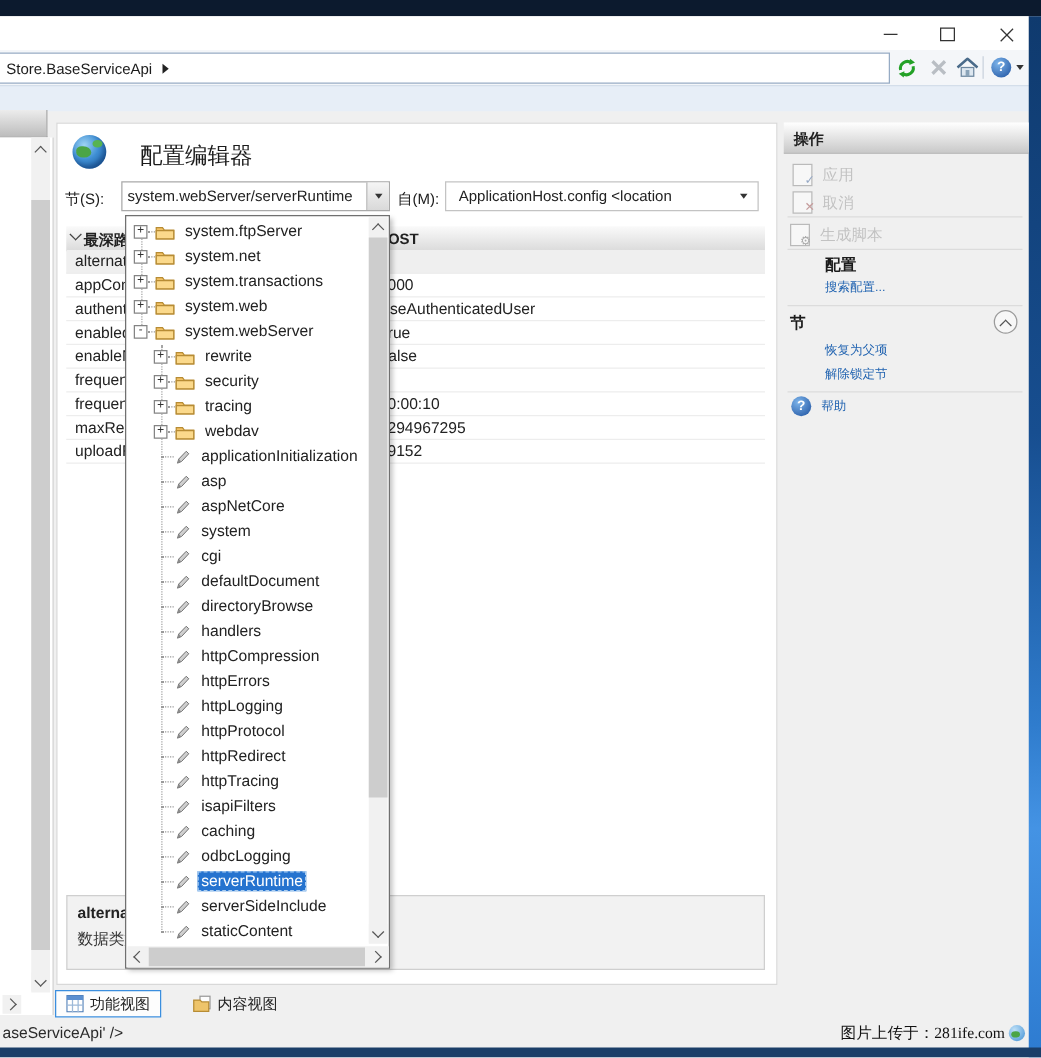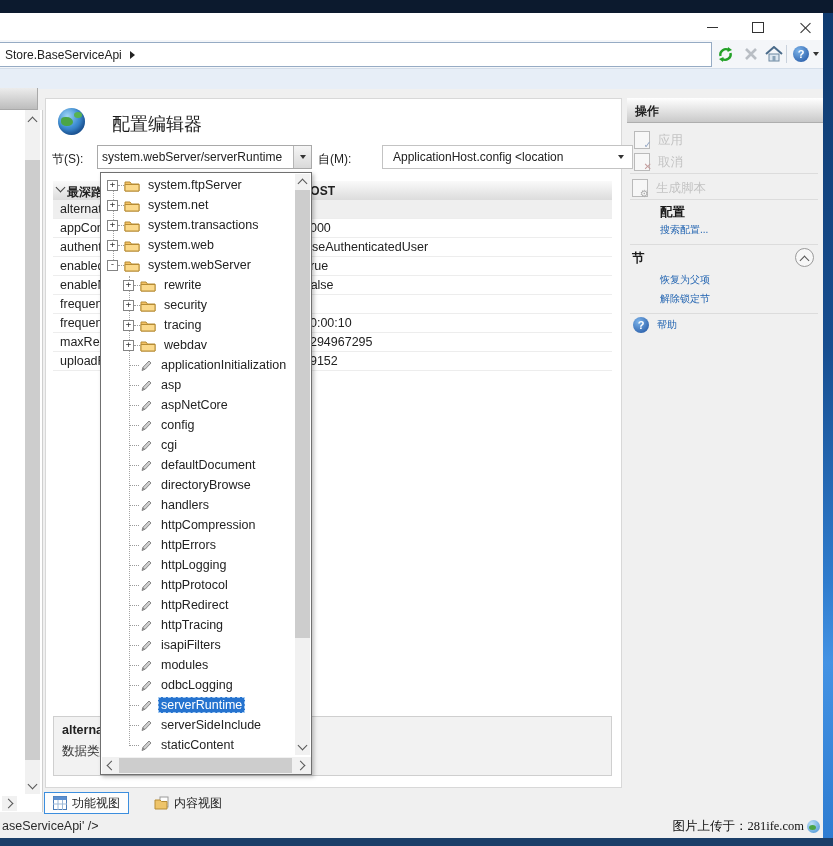--- a/index.html
+++ b/index.html
@@ -175,21 +175,21 @@
 <div class="abs" id="feature-title">配置编辑器</div>
 
 <div class="field-label" style="left:52px;">节(S):</div>
 <div class="combo" style="left:97px;width:215px;">
   <span class="ctext">system.webServer/serverRuntime</span>
   <span class="cbtn">
       <span class="dd-caret"></span>
     </span>
 </div>
 <div class="field-label" style="left:318px;">自(M):</div>
-<div class="combo" style="left:356px;width:251px;border-color:#c3c3c3;margin-left:26px;">
+<div class="combo" style="left:356px;width:251px;border-color:#c3c3c3;">
   <span class="ctext" style="margin-left:10px;">ApplicationHost.config  &lt;location</span>
   <span style="margin-right:8px;" class="dd-caret"></span>
 </div>
 
 <div class="abs" id="grid">
   <div id="grid-header">
     <div class="chev down"></div>
     <span id="deepest-path-label">最深路径:</span>
     <span id="deepest-path-value">MACHINE/WEBROOT/APPHOST</span>
   </div>
@@ -372,21 +372,21 @@
         <span class="t-label">aspNetCore</span>
       </div>
       <div class="tree-item" style="top: 242px; padding-left: 28px;">
         <span class="stub" style="width: 10px;"></span>
         <span style="margin-right: 5px; flex: 0 0 auto;">
           <svg width="14" height="14" viewBox="0 0 14 14">
             <path d="M3 12.5 L4 9.2 L10 3 L12 5 L6.2 11.2 Z" fill="#cfcfcf" stroke="#6f6f6f" stroke-width="0.8"></path>
             <path d="M3 12.5 L4 9.2 L5.8 11 Z" fill="#8a8a8a"></path>
           </svg>
         </span>
-        <span class="t-label">config</span>
+        <span class="t-label">system</span>
       </div>
       <div class="tree-item" style="top: 262px; padding-left: 28px;">
         <span class="stub" style="width: 10px;"></span>
         <span style="margin-right: 5px; flex: 0 0 auto;">
           <svg width="14" height="14" viewBox="0 0 14 14">
             <path d="M3 12.5 L4 9.2 L10 3 L12 5 L6.2 11.2 Z" fill="#cfcfcf" stroke="#6f6f6f" stroke-width="0.8"></path>
             <path d="M3 12.5 L4 9.2 L5.8 11 Z" fill="#8a8a8a"></path>
           </svg>
         </span>
         <span class="t-label">cgi</span>
@@ -492,21 +492,21 @@
         <span class="t-label">isapiFilters</span>
       </div>
       <div class="tree-item" style="top: 482px; padding-left: 28px;">
         <span class="stub" style="width: 10px;"></span>
         <span style="margin-right: 5px; flex: 0 0 auto;">
           <svg width="14" height="14" viewBox="0 0 14 14">
             <path d="M3 12.5 L4 9.2 L10 3 L12 5 L6.2 11.2 Z" fill="#cfcfcf" stroke="#6f6f6f" stroke-width="0.8"></path>
             <path d="M3 12.5 L4 9.2 L5.8 11 Z" fill="#8a8a8a"></path>
           </svg>
         </span>
-        <span class="t-label">modules</span>
+        <span class="t-label">caching</span>
       </div>
       <div class="tree-item" style="top: 502px; padding-left: 28px;">
         <span class="stub" style="width: 10px;"></span>
         <span style="margin-right: 5px; flex: 0 0 auto;">
           <svg width="14" height="14" viewBox="0 0 14 14">
             <path d="M3 12.5 L4 9.2 L10 3 L12 5 L6.2 11.2 Z" fill="#cfcfcf" stroke="#6f6f6f" stroke-width="0.8"></path>
             <path d="M3 12.5 L4 9.2 L5.8 11 Z" fill="#8a8a8a"></path>
           </svg>
         </span>
         <span class="t-label">odbcLogging</span>

